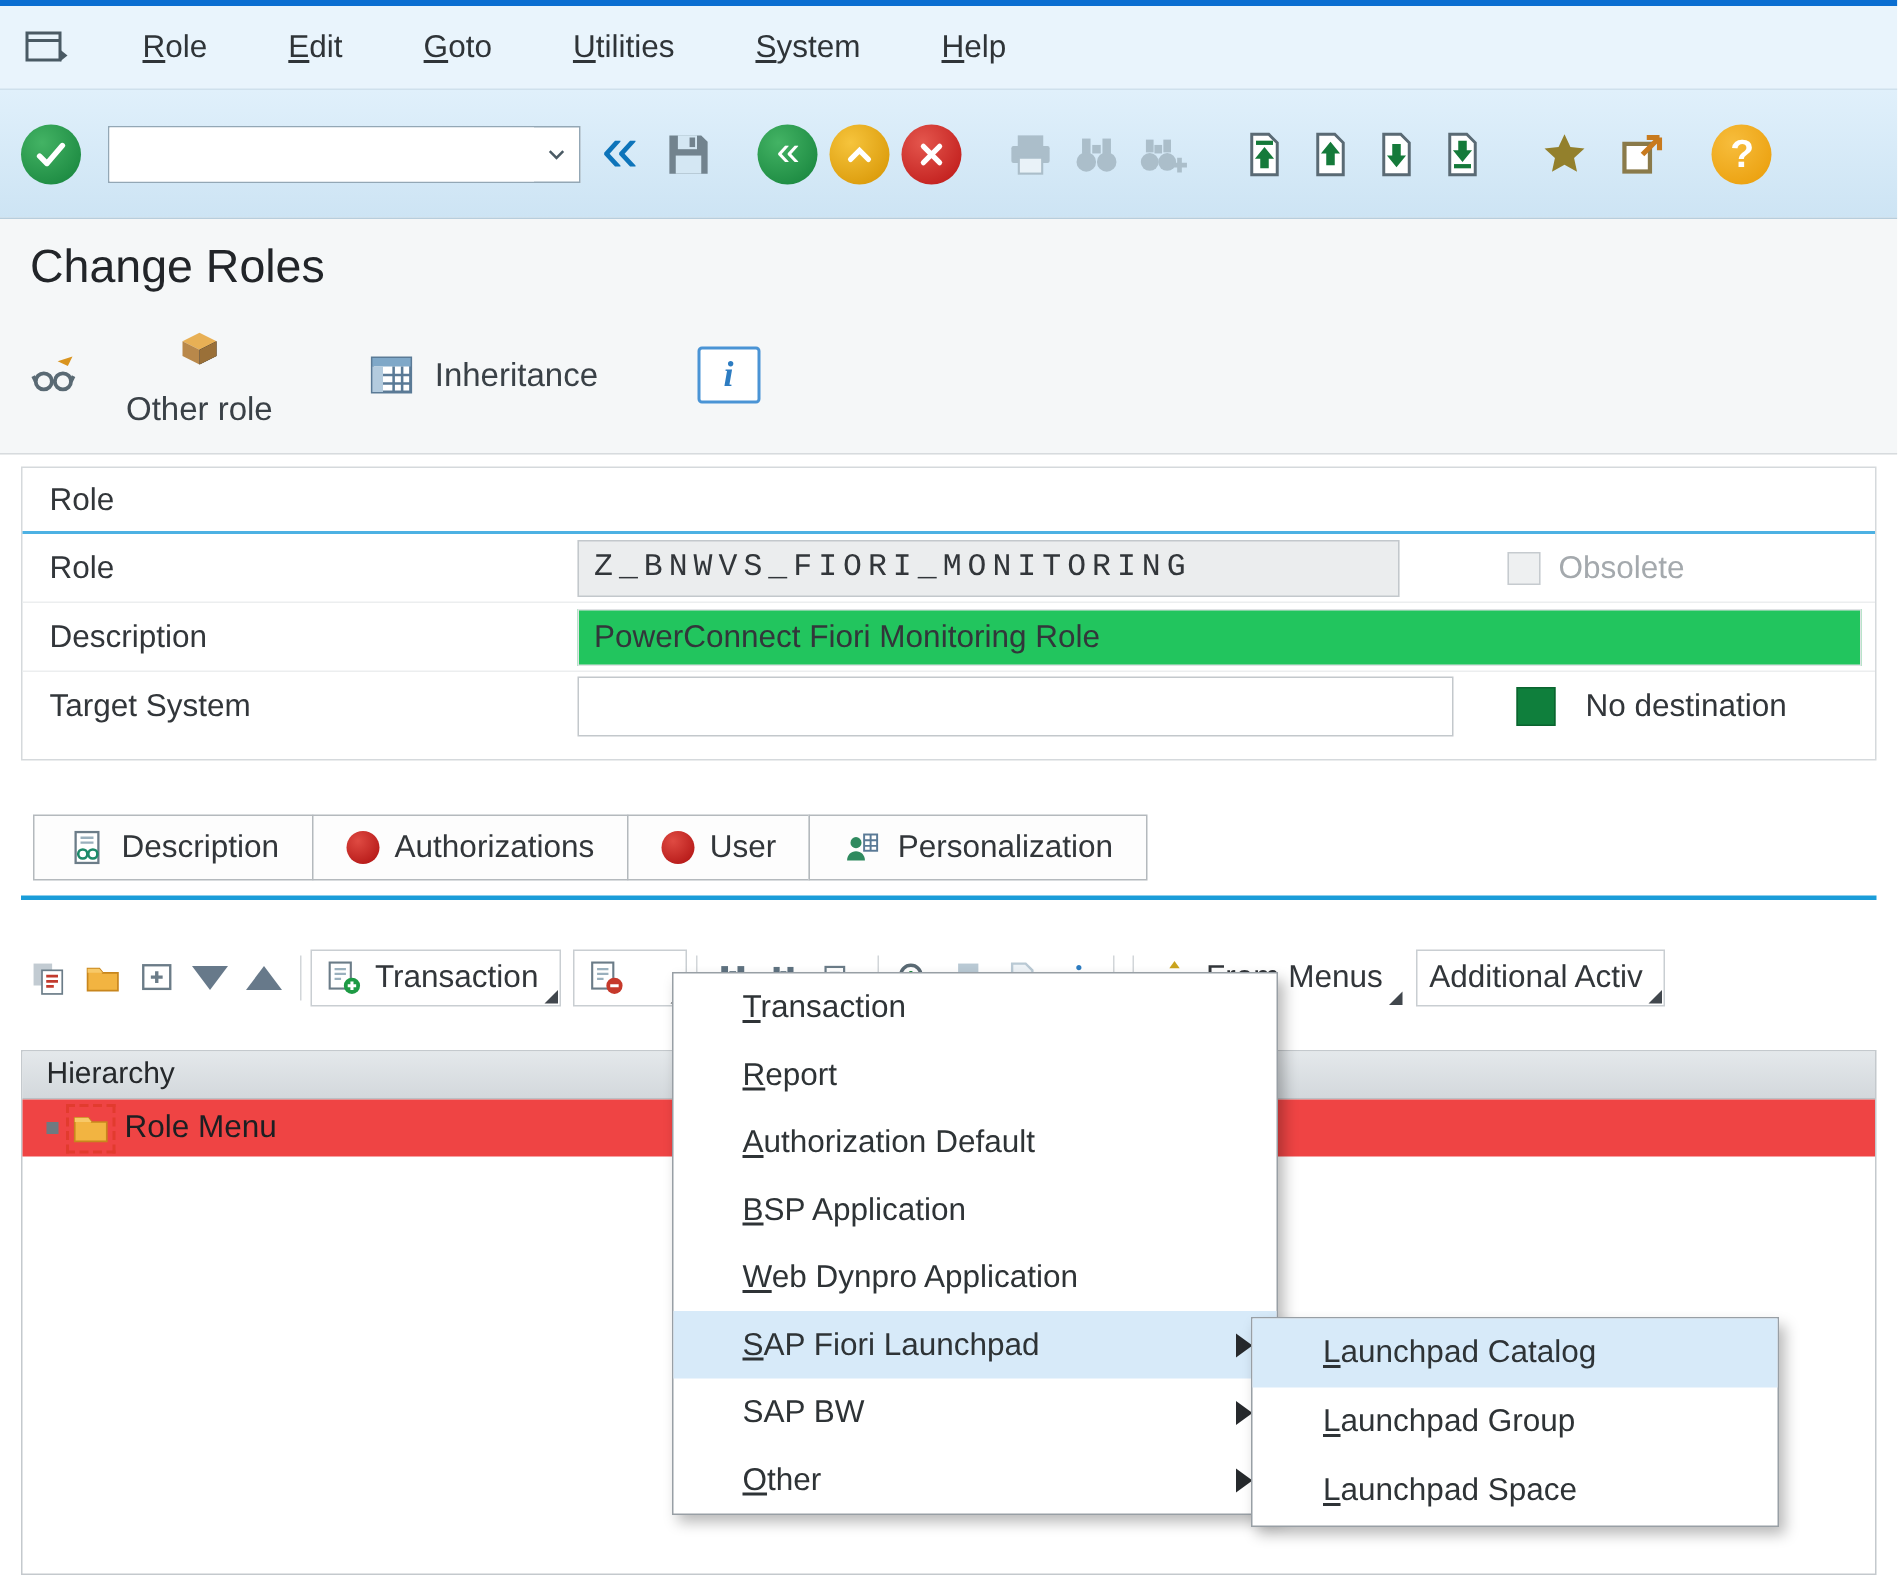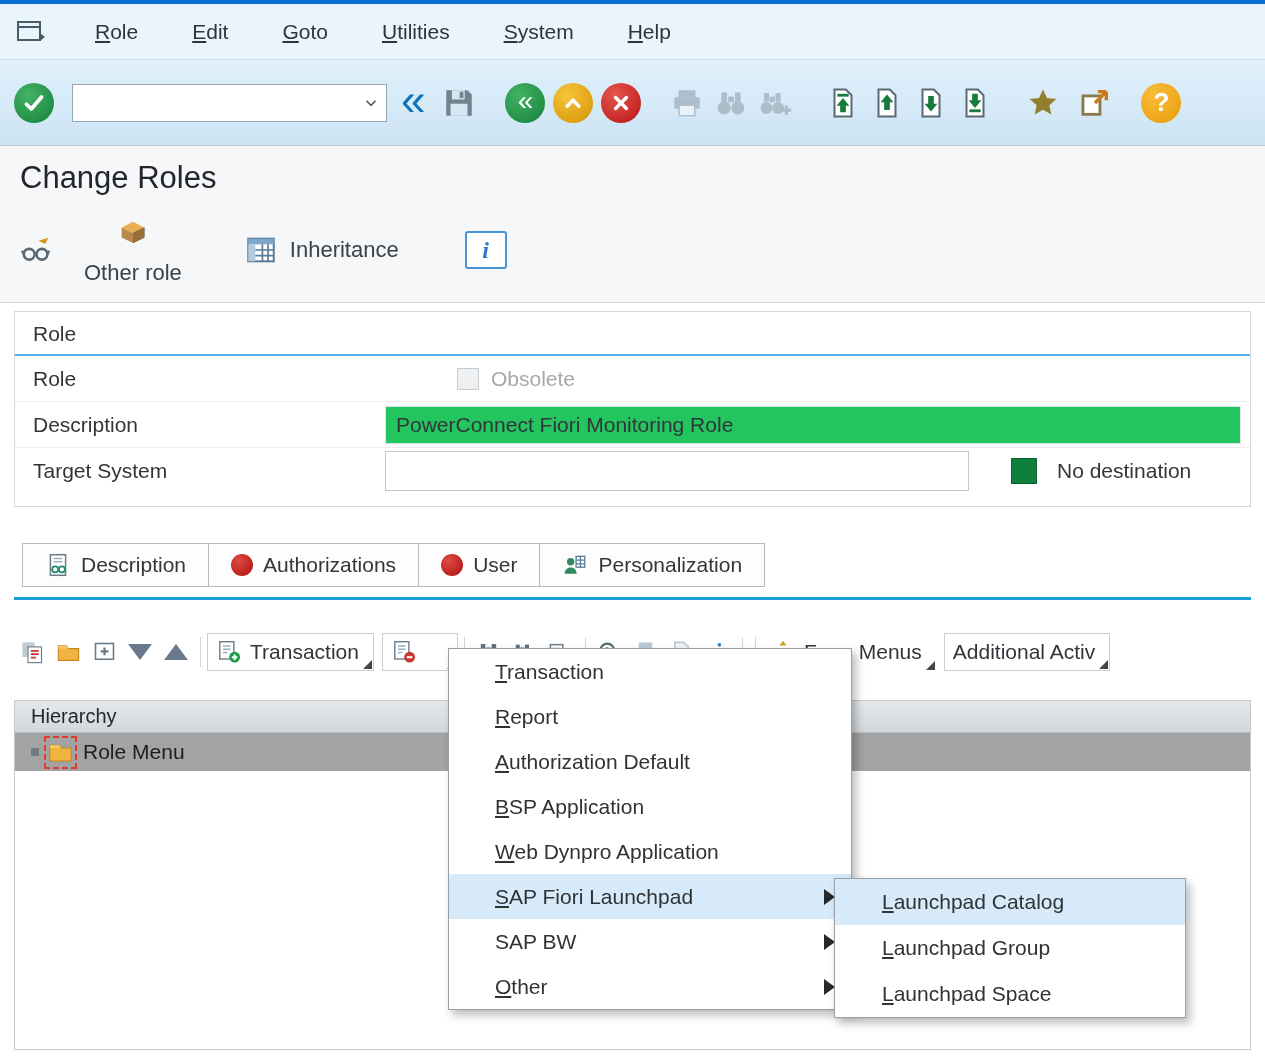--- a/index.html
+++ b/index.html
@@ -106,21 +106,21 @@
   .tri-up { border-bottom:16px solid #67798a; }
   .mt-sep { width:1px; height:30px; background:#d2d6d9; margin:0 6px; flex:0 0 auto; }
   .mt-info { font-family:"Liberation Serif", serif; font-style:italic; font-weight:bold; font-size:23px; color:#2d7cc1; }
   .mt-clip { white-space:nowrap; overflow:hidden; }
 
   
   .hier { position:absolute; left:14px; right:14px; top:700px; bottom:6px;
           border:1px solid #c4c9cd; background:#fff; }
   .hier-header { height:32px; background:linear-gradient(#e4e8eb,#d3d8dc); border-bottom:1px solid #babfc3;
                  display:flex; align-items:center; padding-left:16px; font-size:20px; color:#26292c;text-align:right; }
-  .tree-row { height:38px; background:#a3a3a3; display:flex; align-items:center; padding-left:16px; cursor:pointer; }
+  .tree-row { height:38px; background:#ef4444; display:flex; align-items:center; padding-left:16px; cursor:pointer; }
   .tree-bullet { width:8px; height:8px; background:#6f7a81; margin-right:8px; flex:0 0 auto; }
   .tree-focus { display:inline-flex; align-items:center; outline:2px dashed #e23b2e; outline-offset:1px; }
   .tree-focus svg { width:27px; height:27px; display:block; }
   .tree-label { font-size:21px; margin-left:9px; color:#1c1f22; }
 
   
   .popup { position:absolute; background:#fff; border:1px solid #989fa5;
            box-shadow:4px 5px 9px rgba(0,0,0,0.28); z-index:50; }
   .popup-obj { left:448px; top:648px; width:404px; }
   .popup-sub { left:816px; top:878px; width:352px;margin-left:18px; }
@@ -309,20 +309,21 @@
         <span class="info-glyph">i</span>
       </span>
     </div>
   </div>
 
   <div class="role-group">
     <div class="group-label">Role</div>
     <div class="group-underline"></div>
     <div class="form-row">
       <span class="form-label">Role</span>
+      <span class="input-ro" style="display:flex;align-items:center;">Z_BNWVS_FIORI_MONITORING</span>
       <span class="chk-wrap">
         <span class="chk"></span>
         <span class="chk-label">Obsolete</span>
       </span>
     </div>
     <div class="form-row">
       <span class="form-label">Description</span>
       <input class="input-desc" value="PowerConnect Fiori Monitoring Role" style="">
     </div>
     <div class="form-row">

